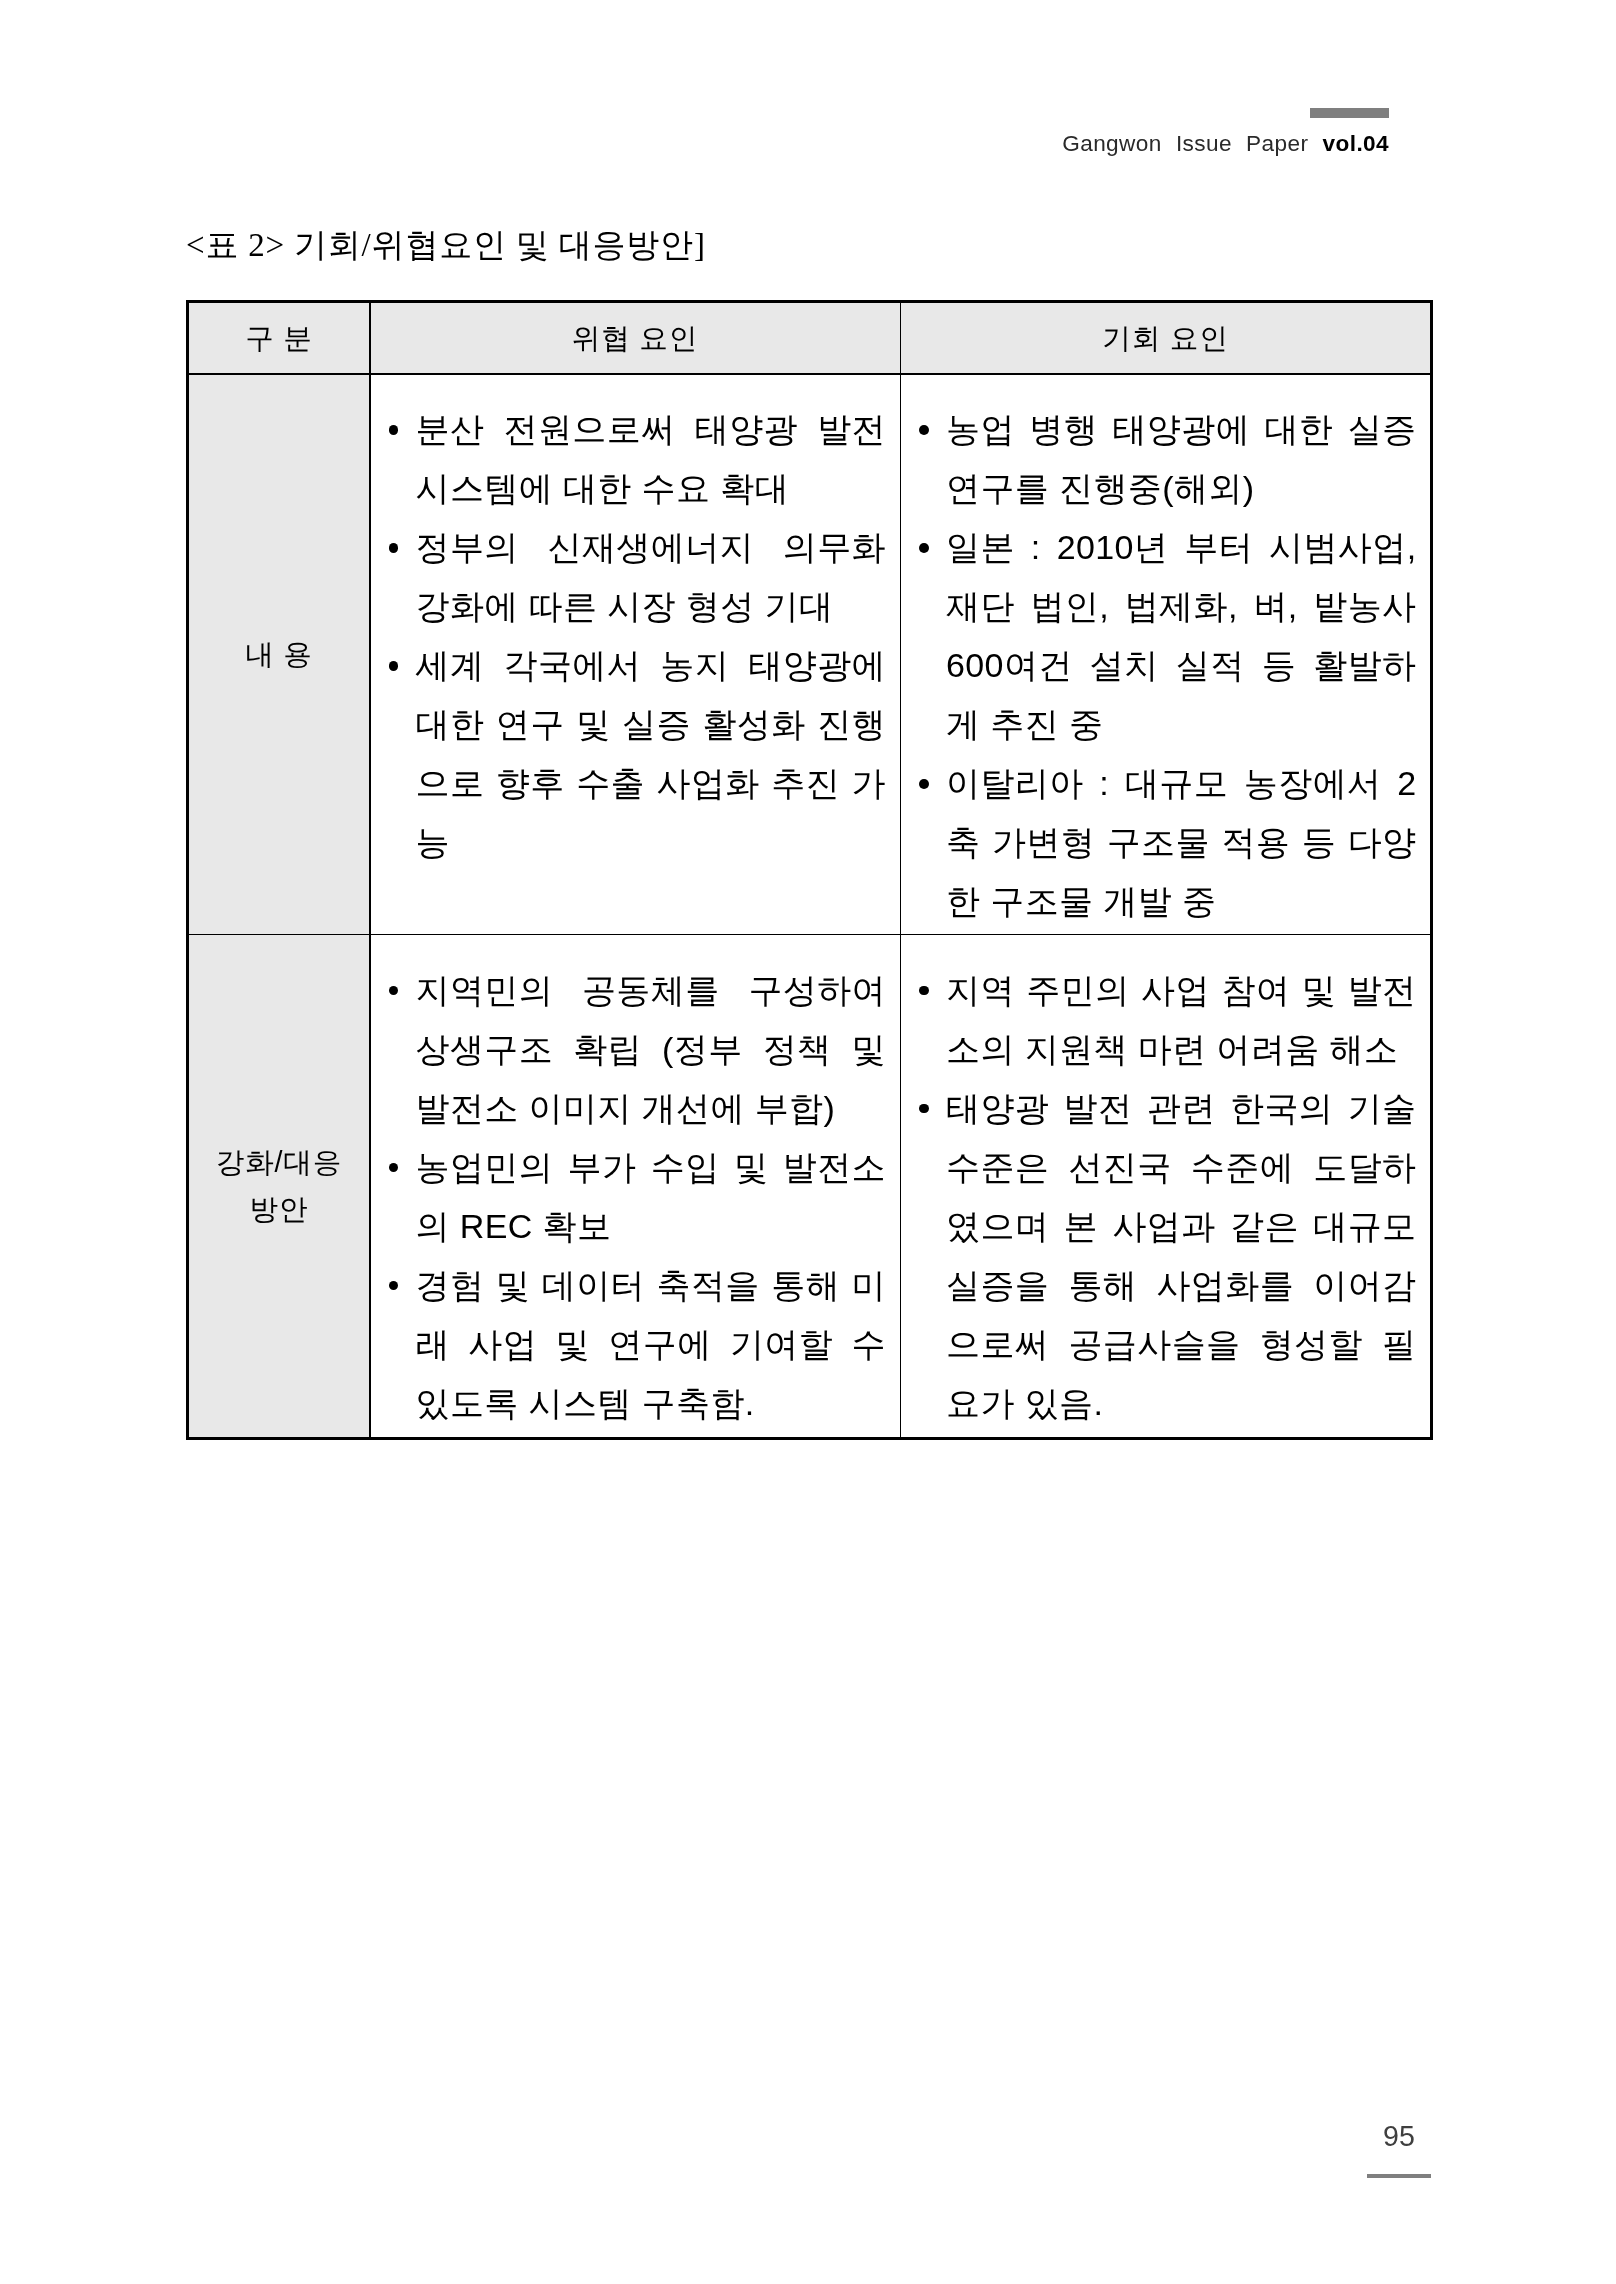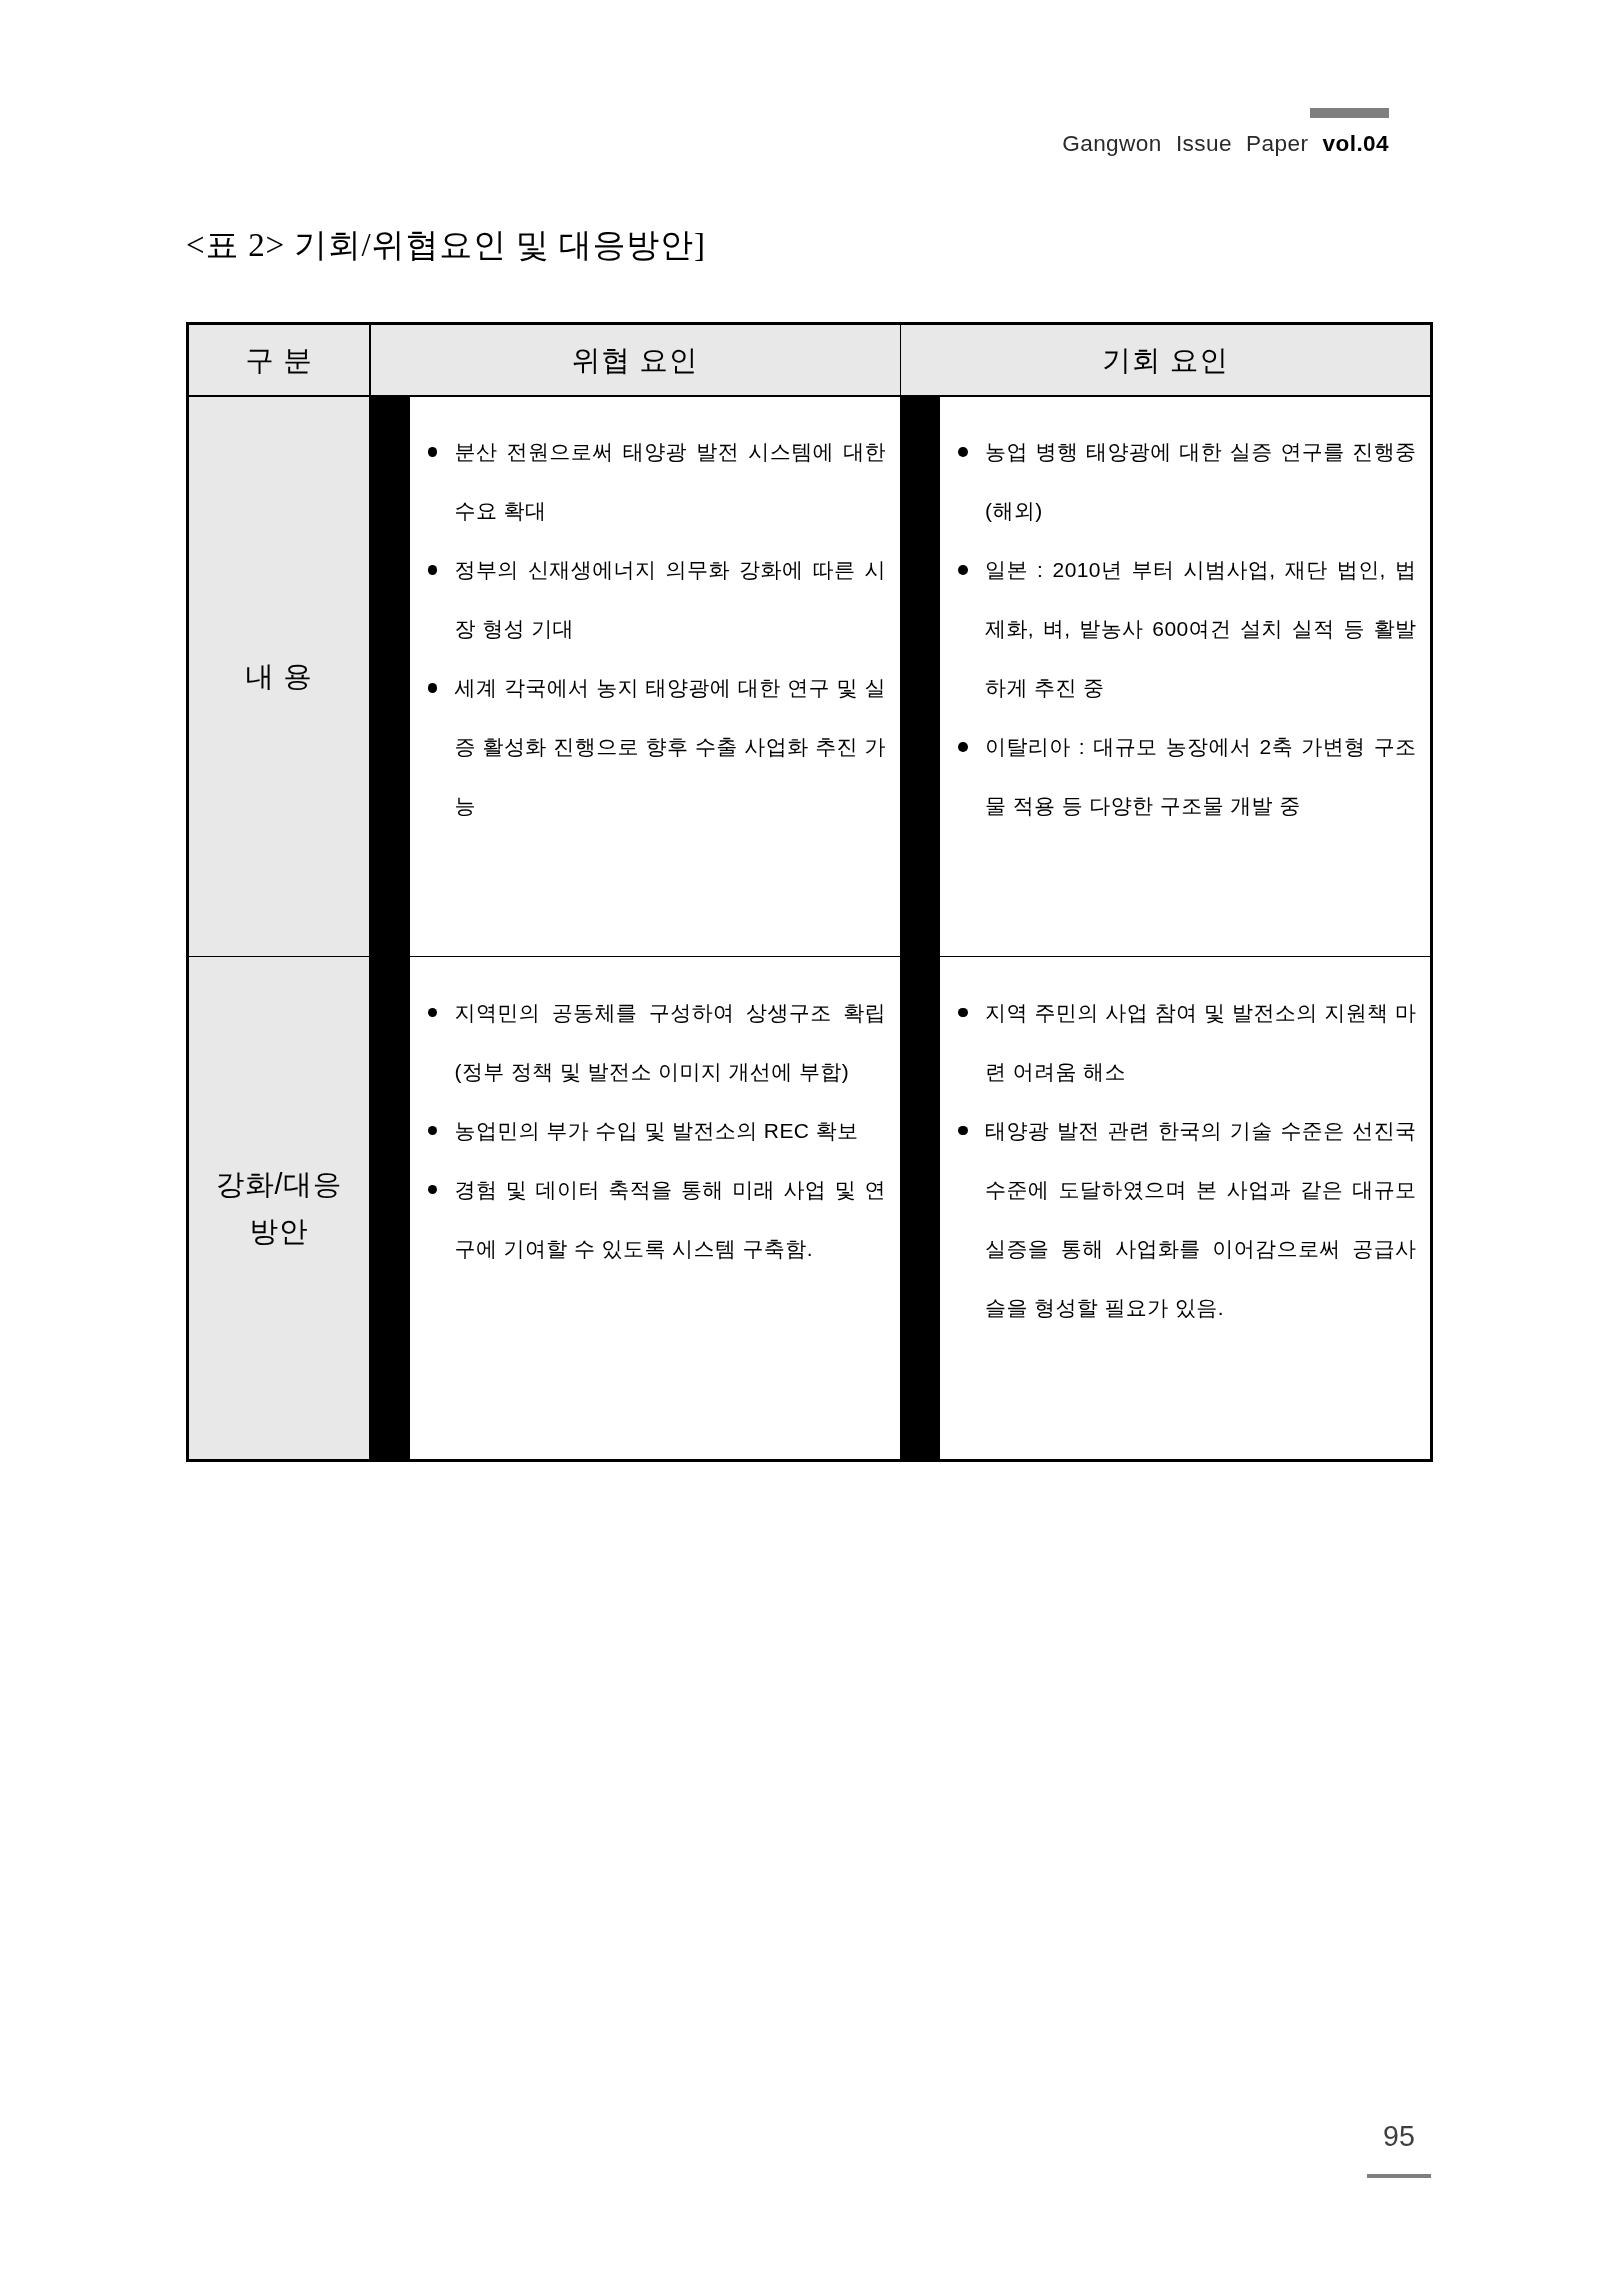--- a/index.html
+++ b/index.html
@@ -30,42 +30,41 @@
   
   .table-caption{
     position:absolute;top:223px;left:186px;width:1359px;
     font-family:"Liberation Serif", serif;
     font-size:33px;line-height:45px;color:#000;
     letter-spacing:0.8px;
   }
 
   
   .swot-table{
-    position:absolute;left:186px;top:322px;
+    position:absolute;left:186px;top:300px;
     display:grid;
     grid-template-columns:180px 529px 529px;
     grid-template-rows:70px 559px 502px;
     gap:1.5px;
     background:#000;           
     border:3.8px solid #000;
   }
   .cell{background:#fff;}
   .head-cell,.label-cell{
     background:#e8e8e8;
     display:flex;align-items:center;justify-content:center;
     text-align:center;
     font-size:28.6px;line-height:47px;
     letter-spacing:0.8px;
   }
   .label-cell{padding:0 10.5px;}
   .content-cell{
     padding:25.6px 13.5px 0 12px;
-    font-size:21px;line-height:59px;
+    font-size:34px;line-height:59px;
     letter-spacing:0.4px;
-    margin-left:39px;
   }
   .li{display:flex;}
   .bullet{flex:0 0 33px;position:relative;}
   .bullet .dot{
     position:absolute;left:6px;top:25px;
     width:9.8px;height:9.8px;border-radius:50%;background:#000;
   }
   .li-text{
     flex:1;
     text-align:justify;

